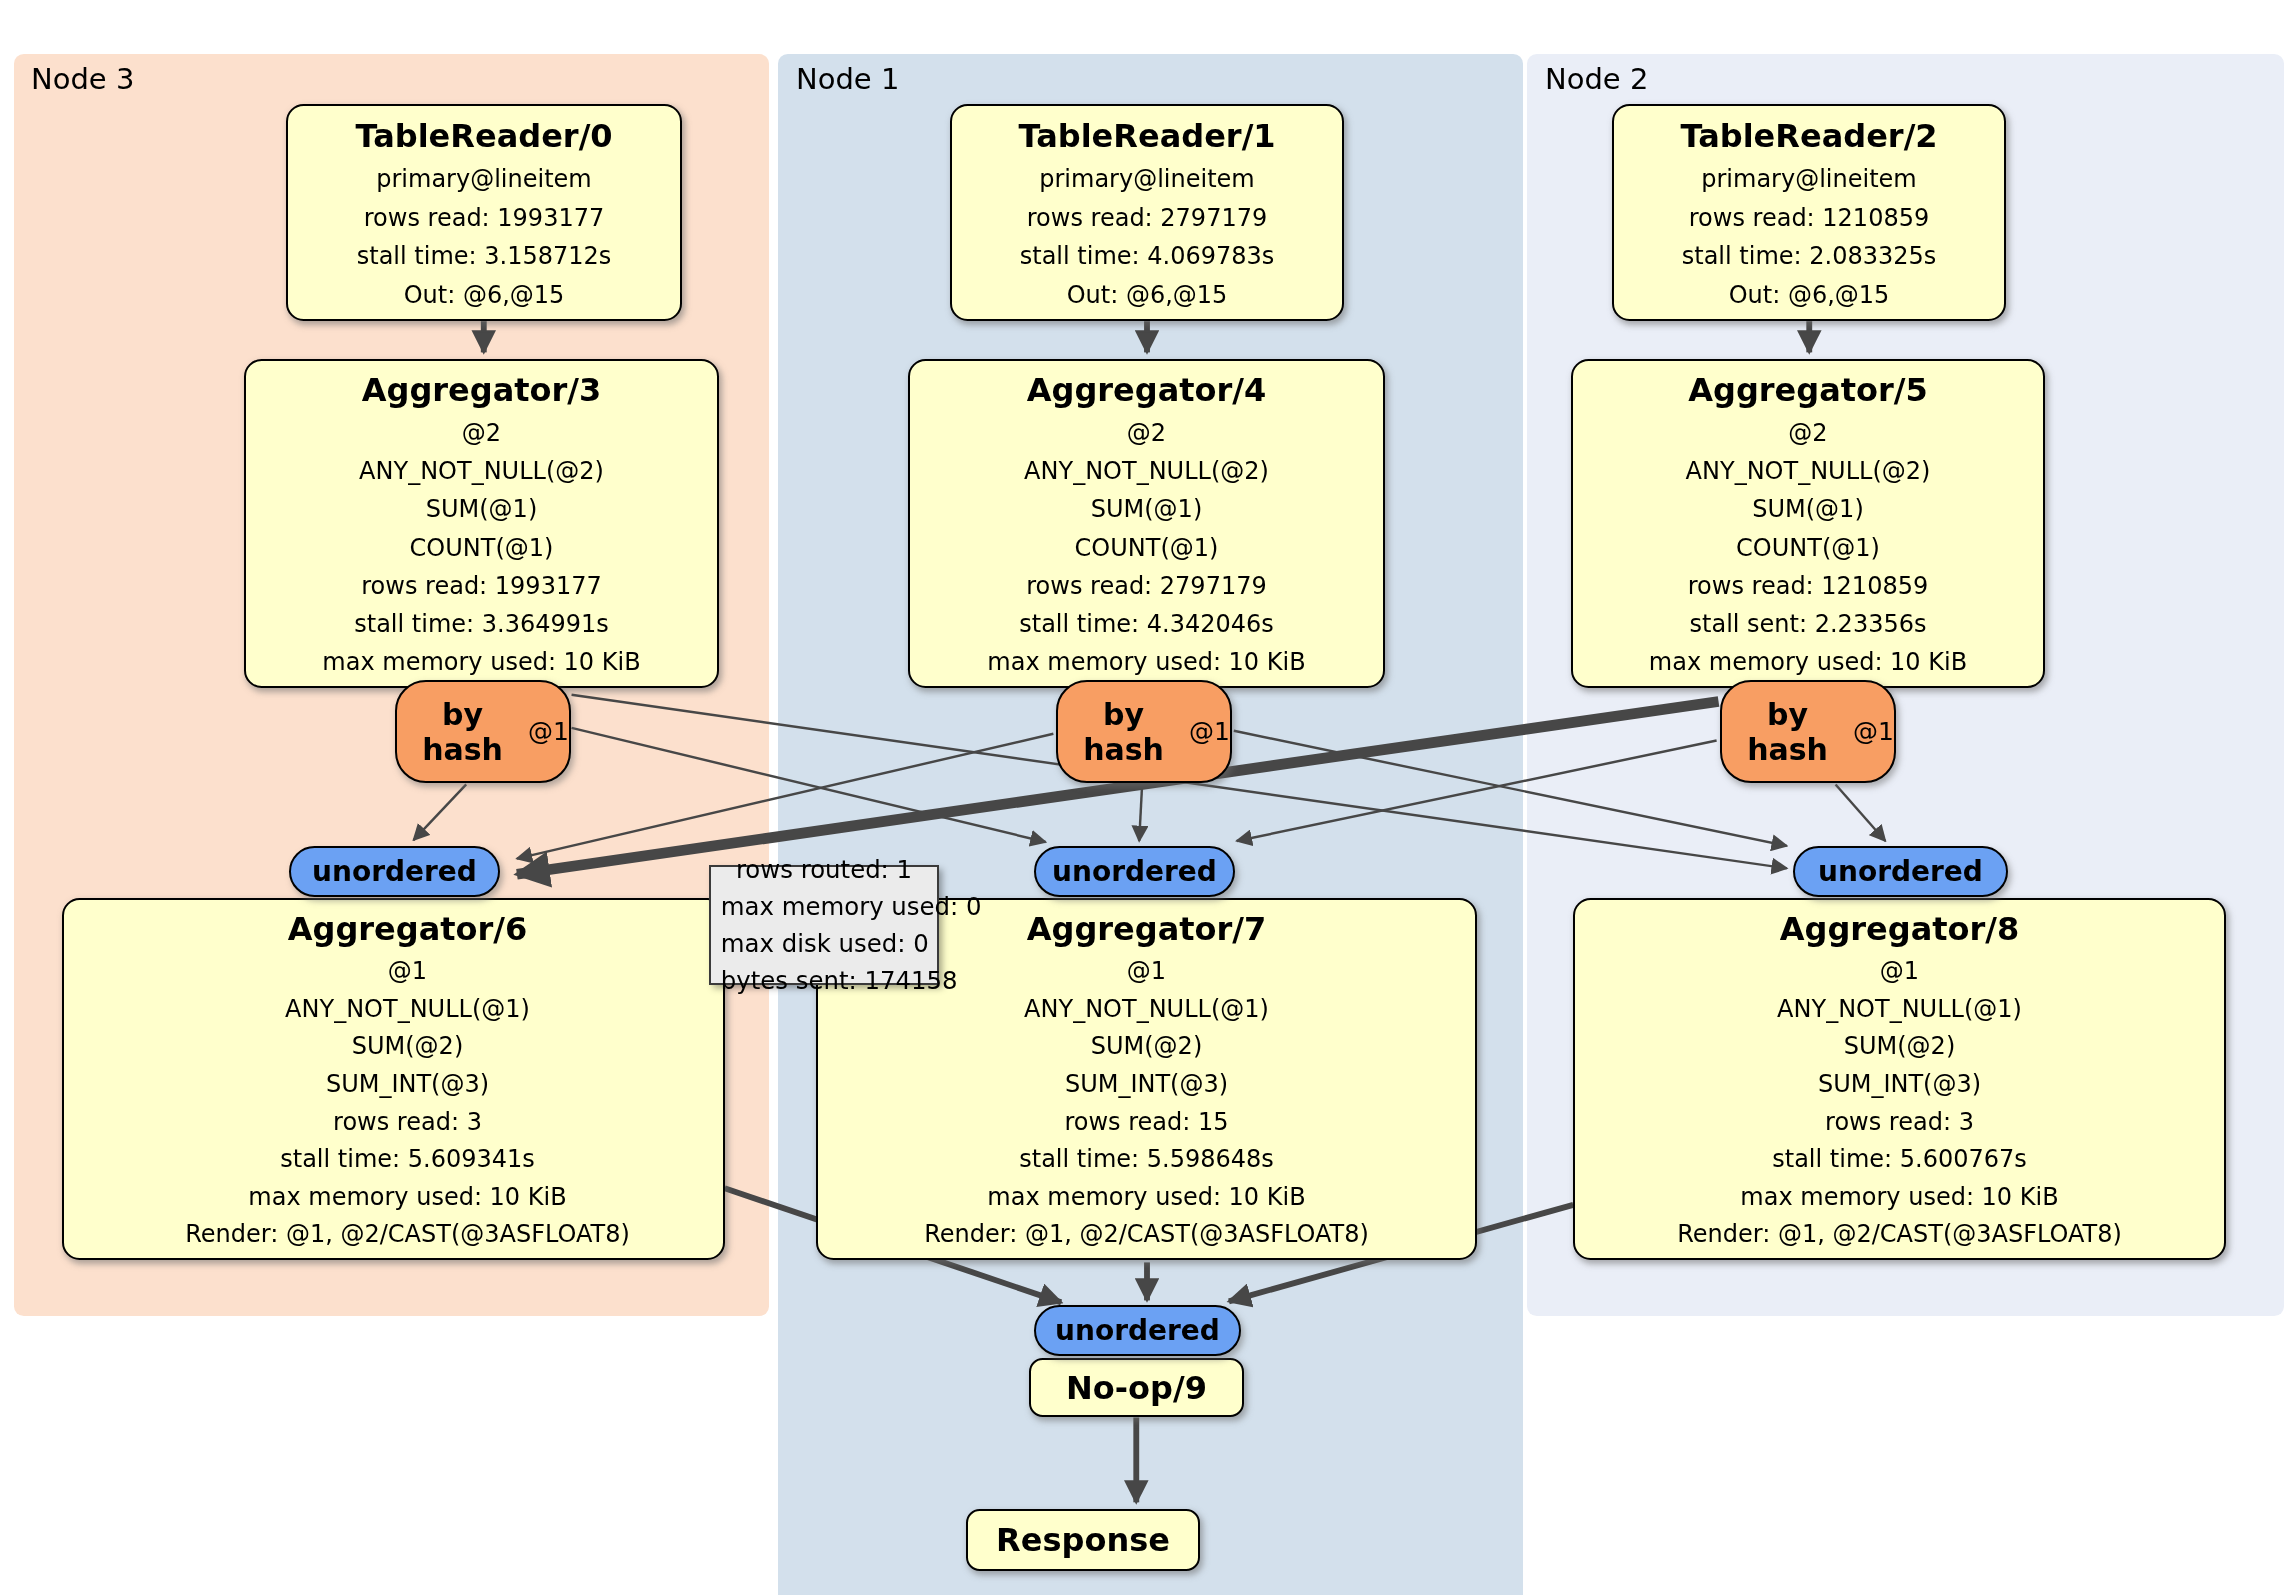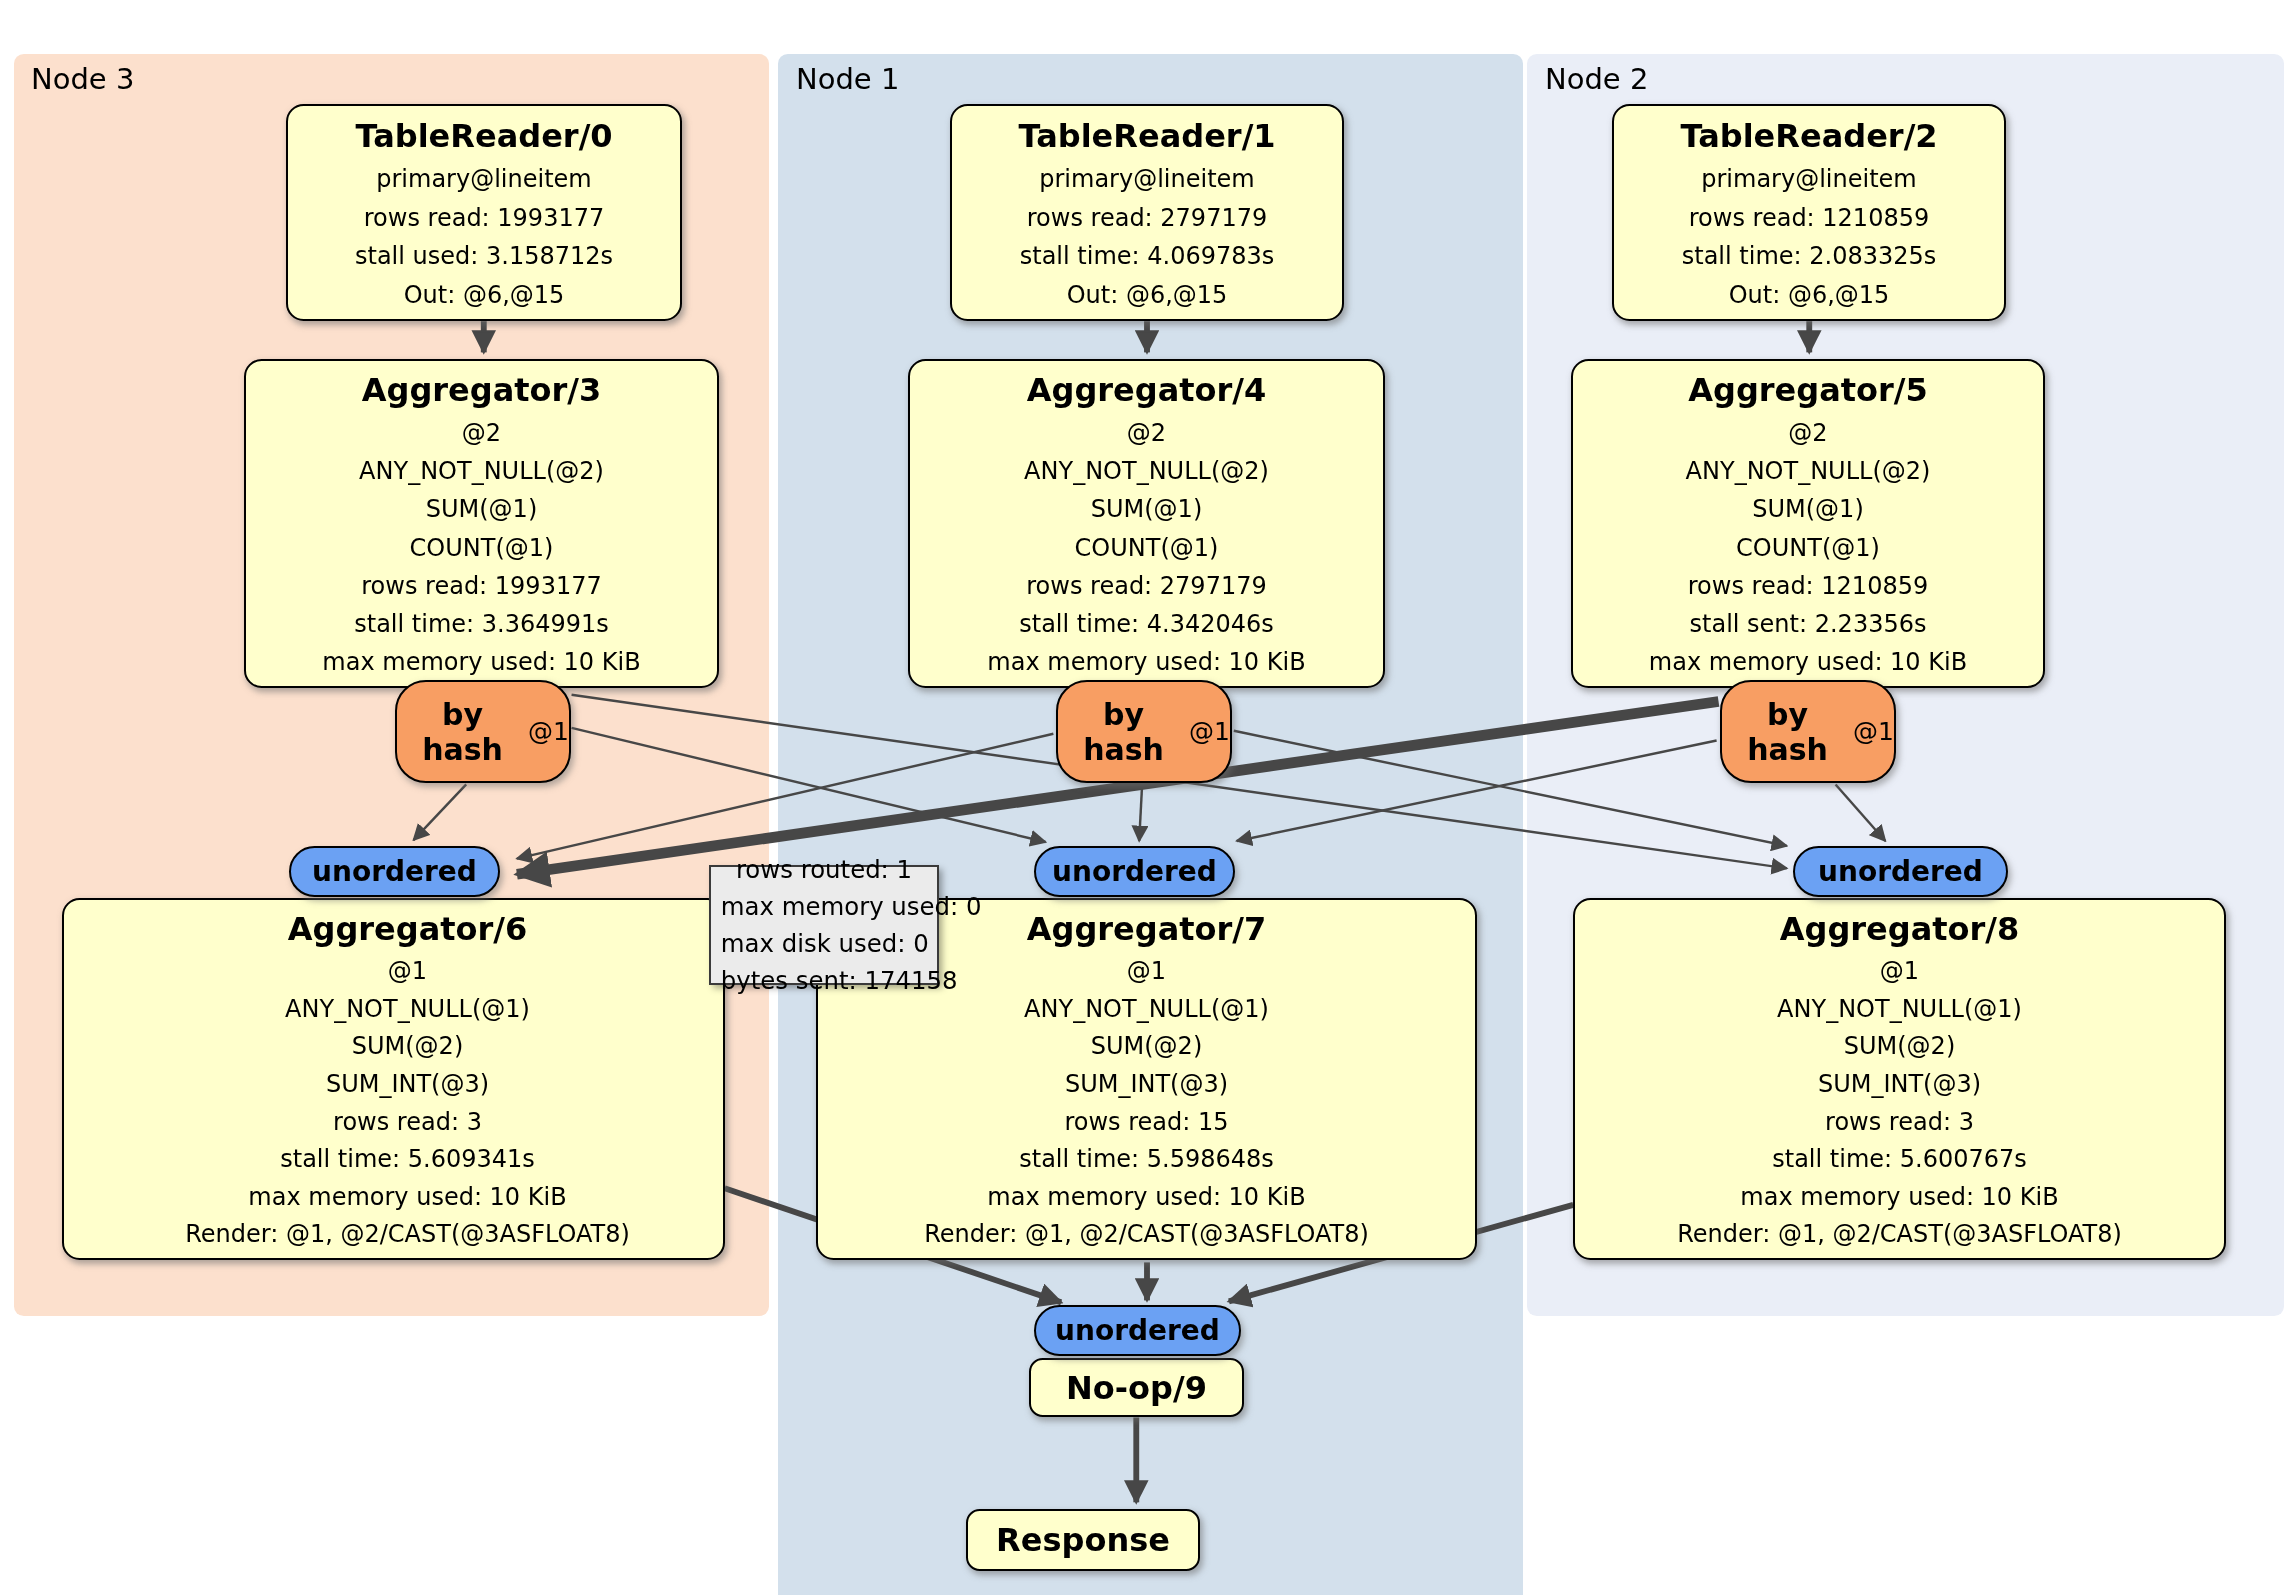--- a/index.html
+++ b/index.html
@@ -83,21 +83,21 @@
     <path d="M1176,1249 L1176,1288" stroke="#474747" stroke-width="6" fill="none" marker-end="url(#mBig)"></path>
     <path d="M1613,1190 L1260,1289" stroke="#474747" stroke-width="6" fill="none" marker-end="url(#mBig)"></path>
 
     <path d="M1165,1408 L1165,1495" stroke="#474747" stroke-width="6" fill="none" marker-end="url(#mBig)"></path>
   </svg>
 
   <div class="pbox" style="left:286px;top:60px;width:396px;height:217px;">
     <div class="title">TableReader/0</div>
     <div class="line">primary@lineitem</div>
     <div class="line">rows read: 1993177</div>
-    <div class="line">stall used: 3.158712s</div>
+    <div class="line">stall time: 3.158712s</div>
     <div class="line">Out: @6,@15</div>
   </div>
   <div class="pbox" style="left:950px;top:60px;width:394px;height:217px;">
     <div class="title">TableReader/1</div>
     <div class="line">primary@lineitem</div>
     <div class="line">rows read: 2797179</div>
     <div class="line">stall time: 4.069783s</div>
     <div class="line">Out: @6,@15</div>
   </div>
   <div class="pbox" style="left:1612px;top:60px;width:394px;height:217px;">

